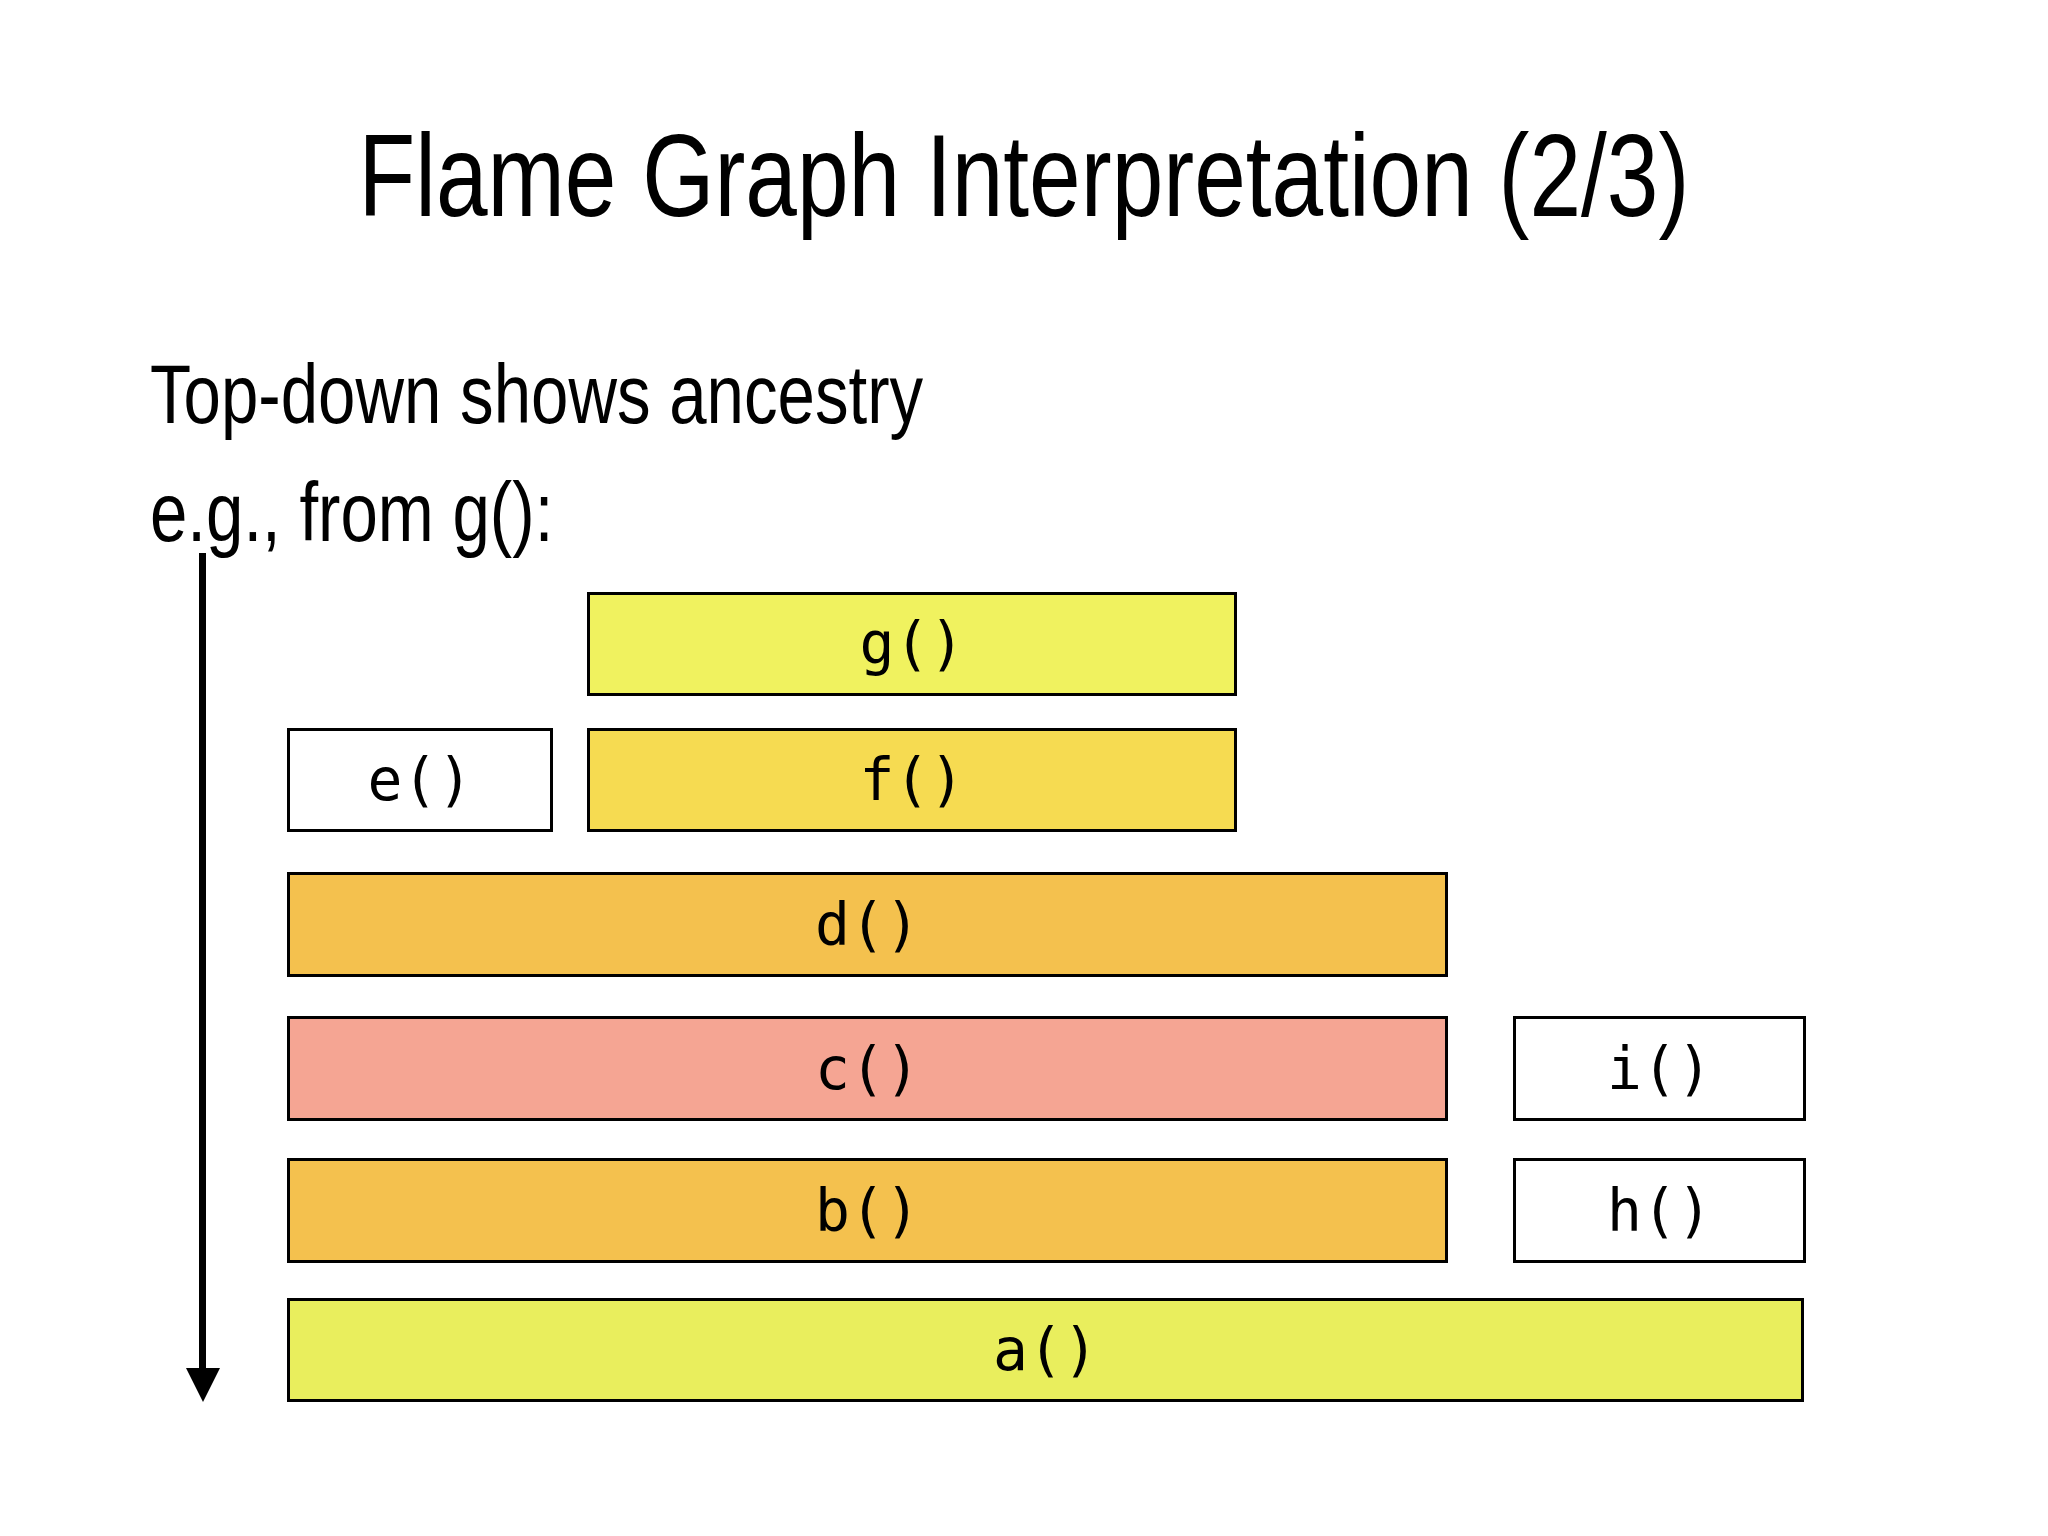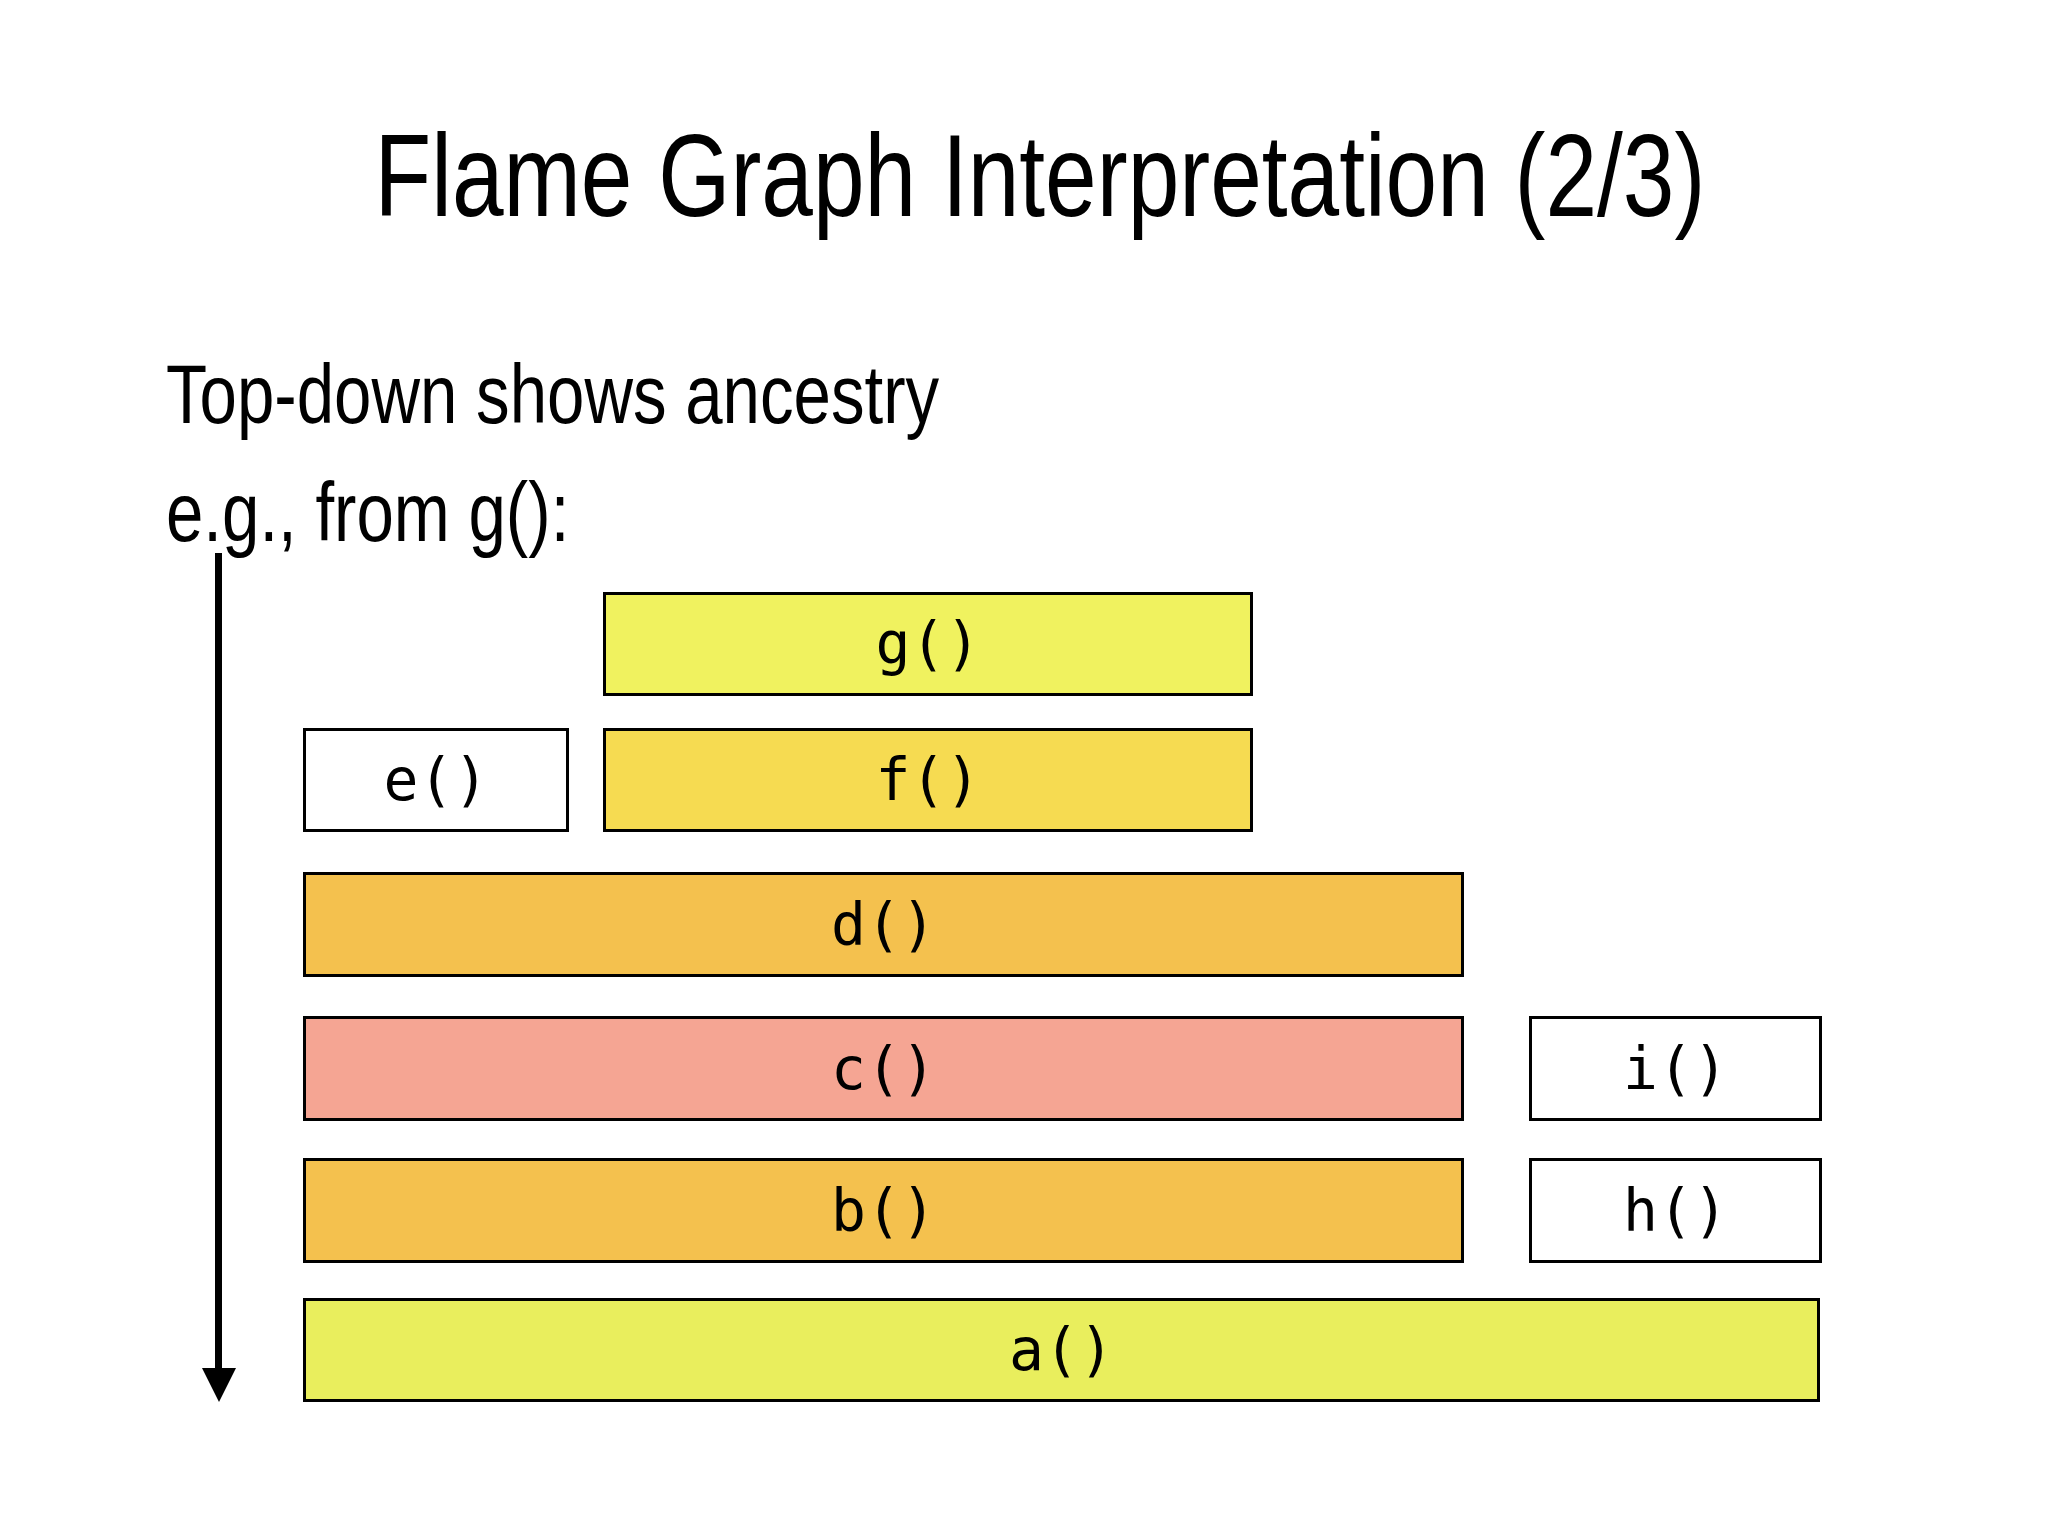--- a/index.html
+++ b/index.html
@@ -4,21 +4,21 @@
 <style>
   html, body { margin: 0; padding: 0; }
   body {
     width: 2048px; height: 1536px;
     background: #ffffff;
     position: relative;
     overflow: hidden;
     font-family: "Liberation Sans", sans-serif;
     color: #000;
   }
-  .slide { position: absolute; inset: 0; margin-left: 16px; }
+  .slide { position: absolute; inset: 0; }
 
   .title {
     position: absolute;
     top: 118px; left: 0; width: 2048px;
     margin: 0;
     font-size: 116px;
     font-weight: normal;
     text-align: center;
     line-height: 1.0;
     transform: scaleX(0.80);

